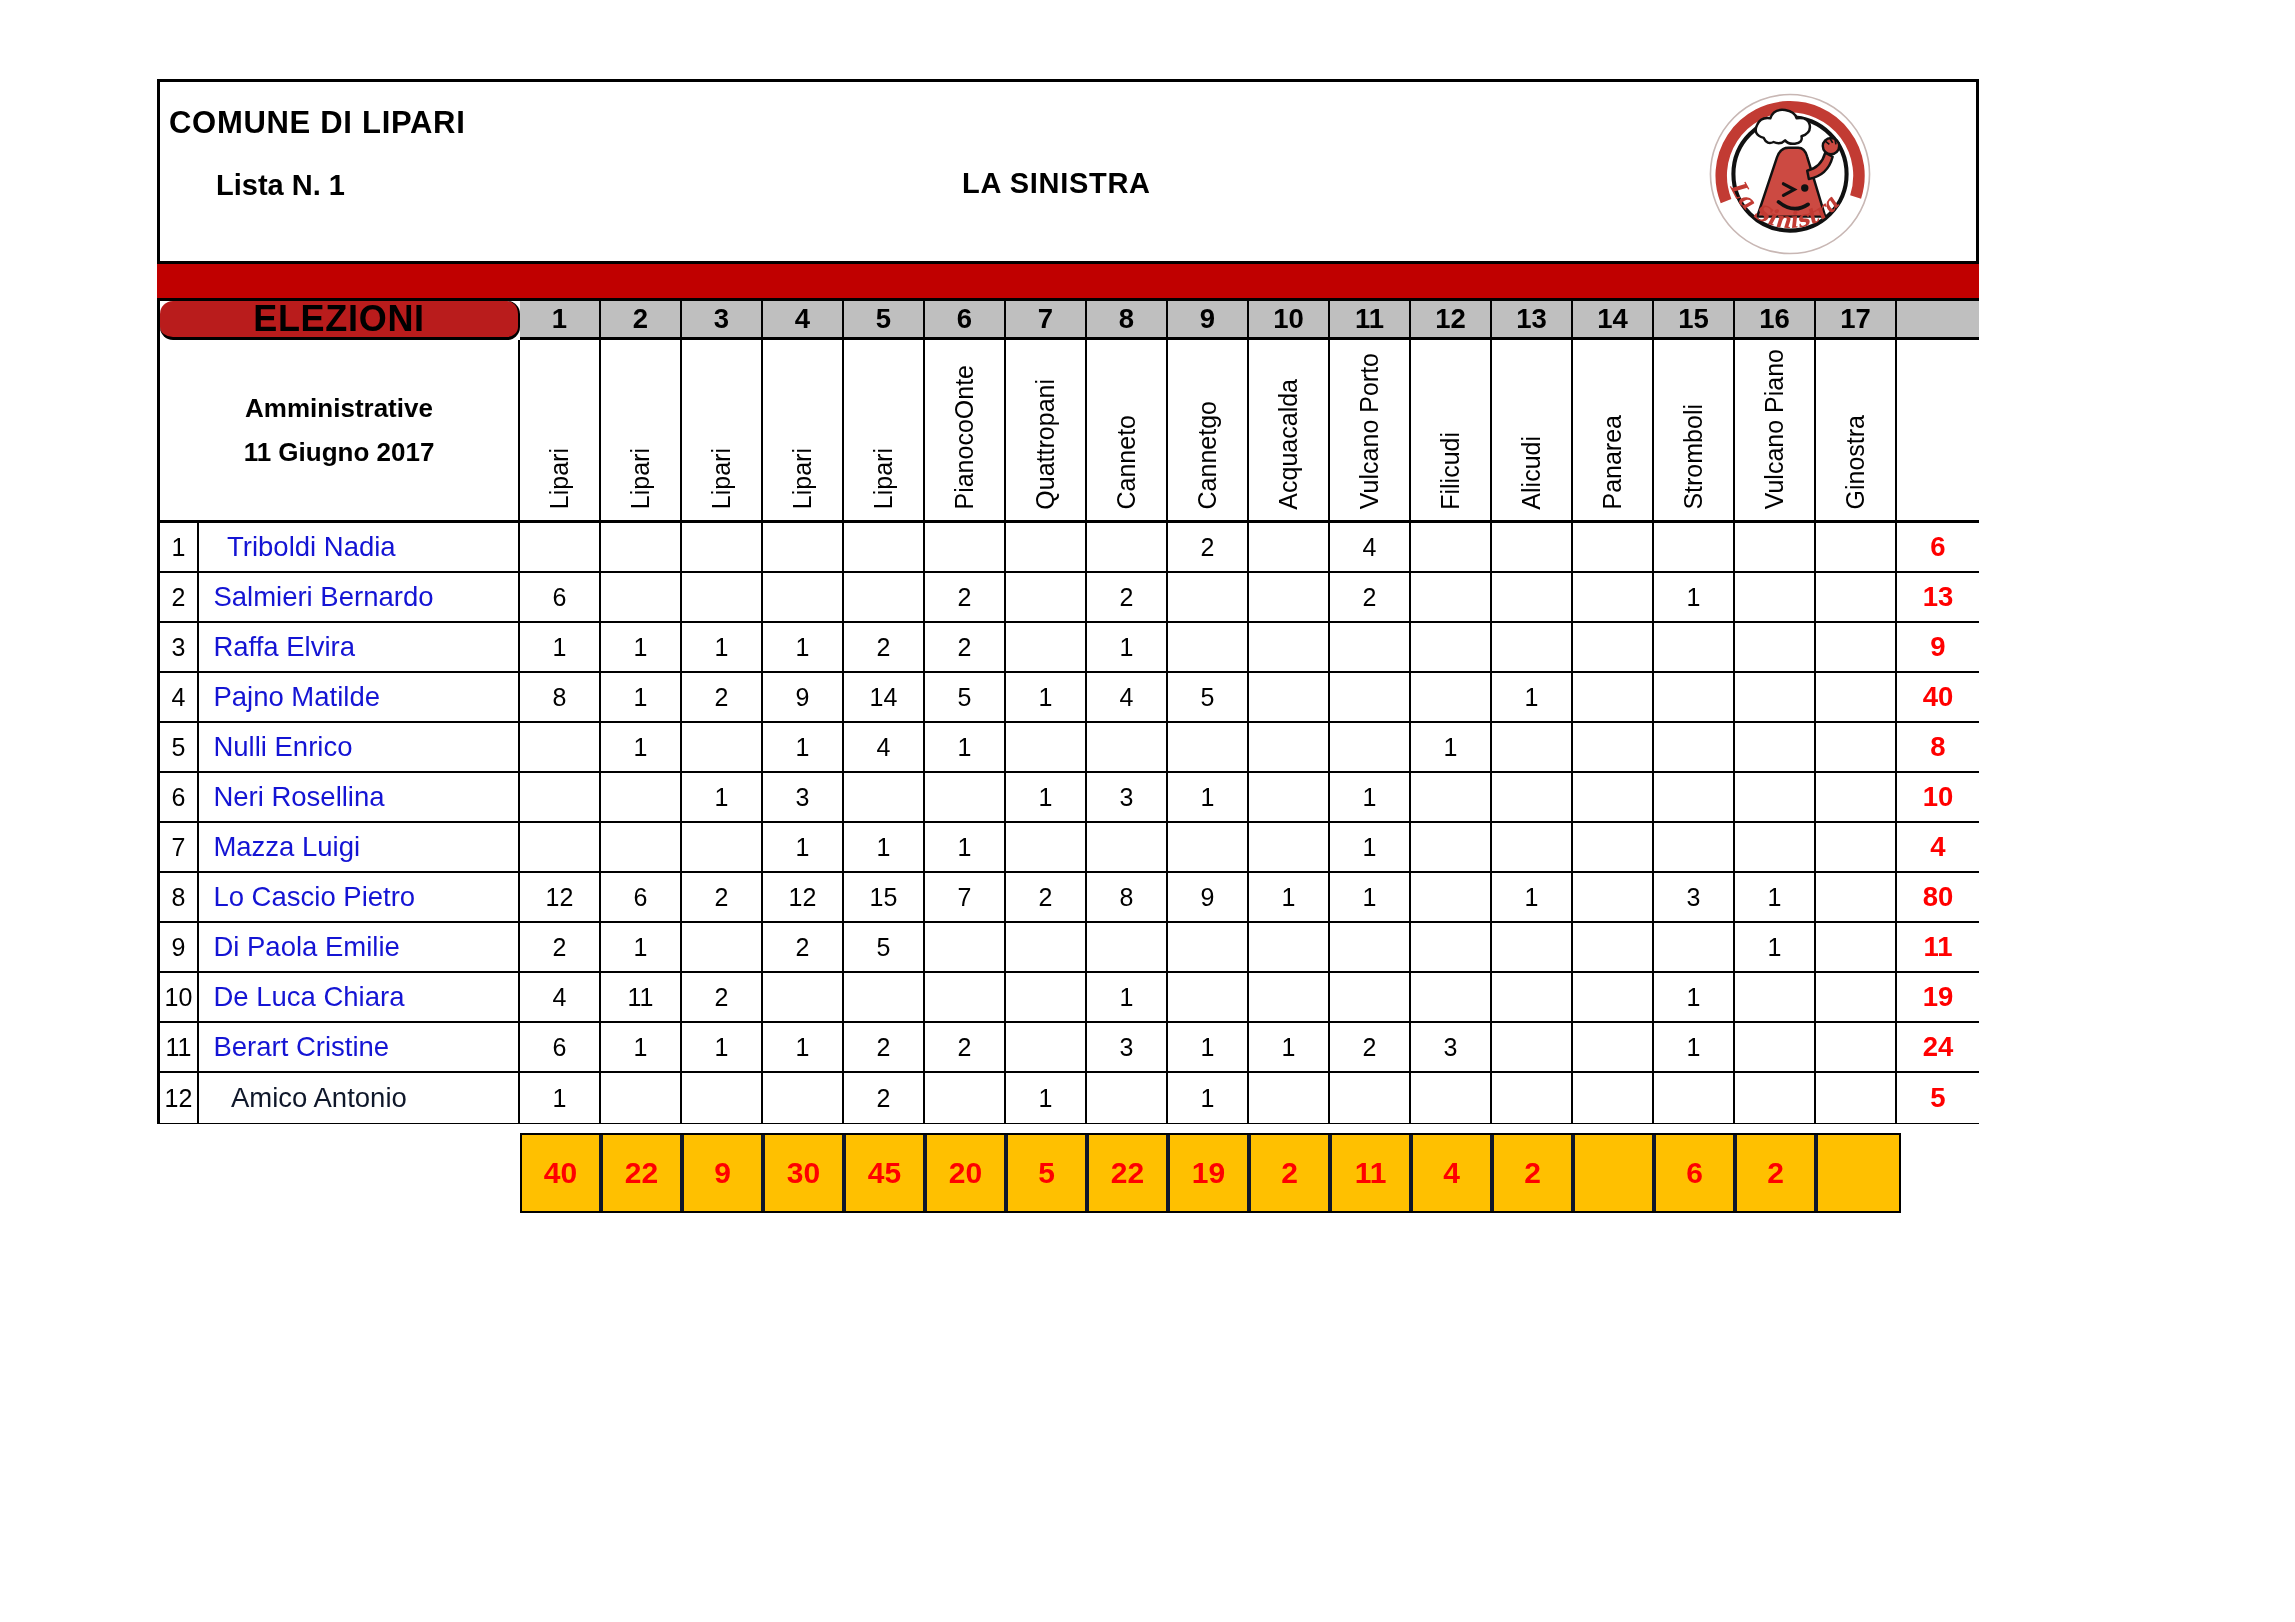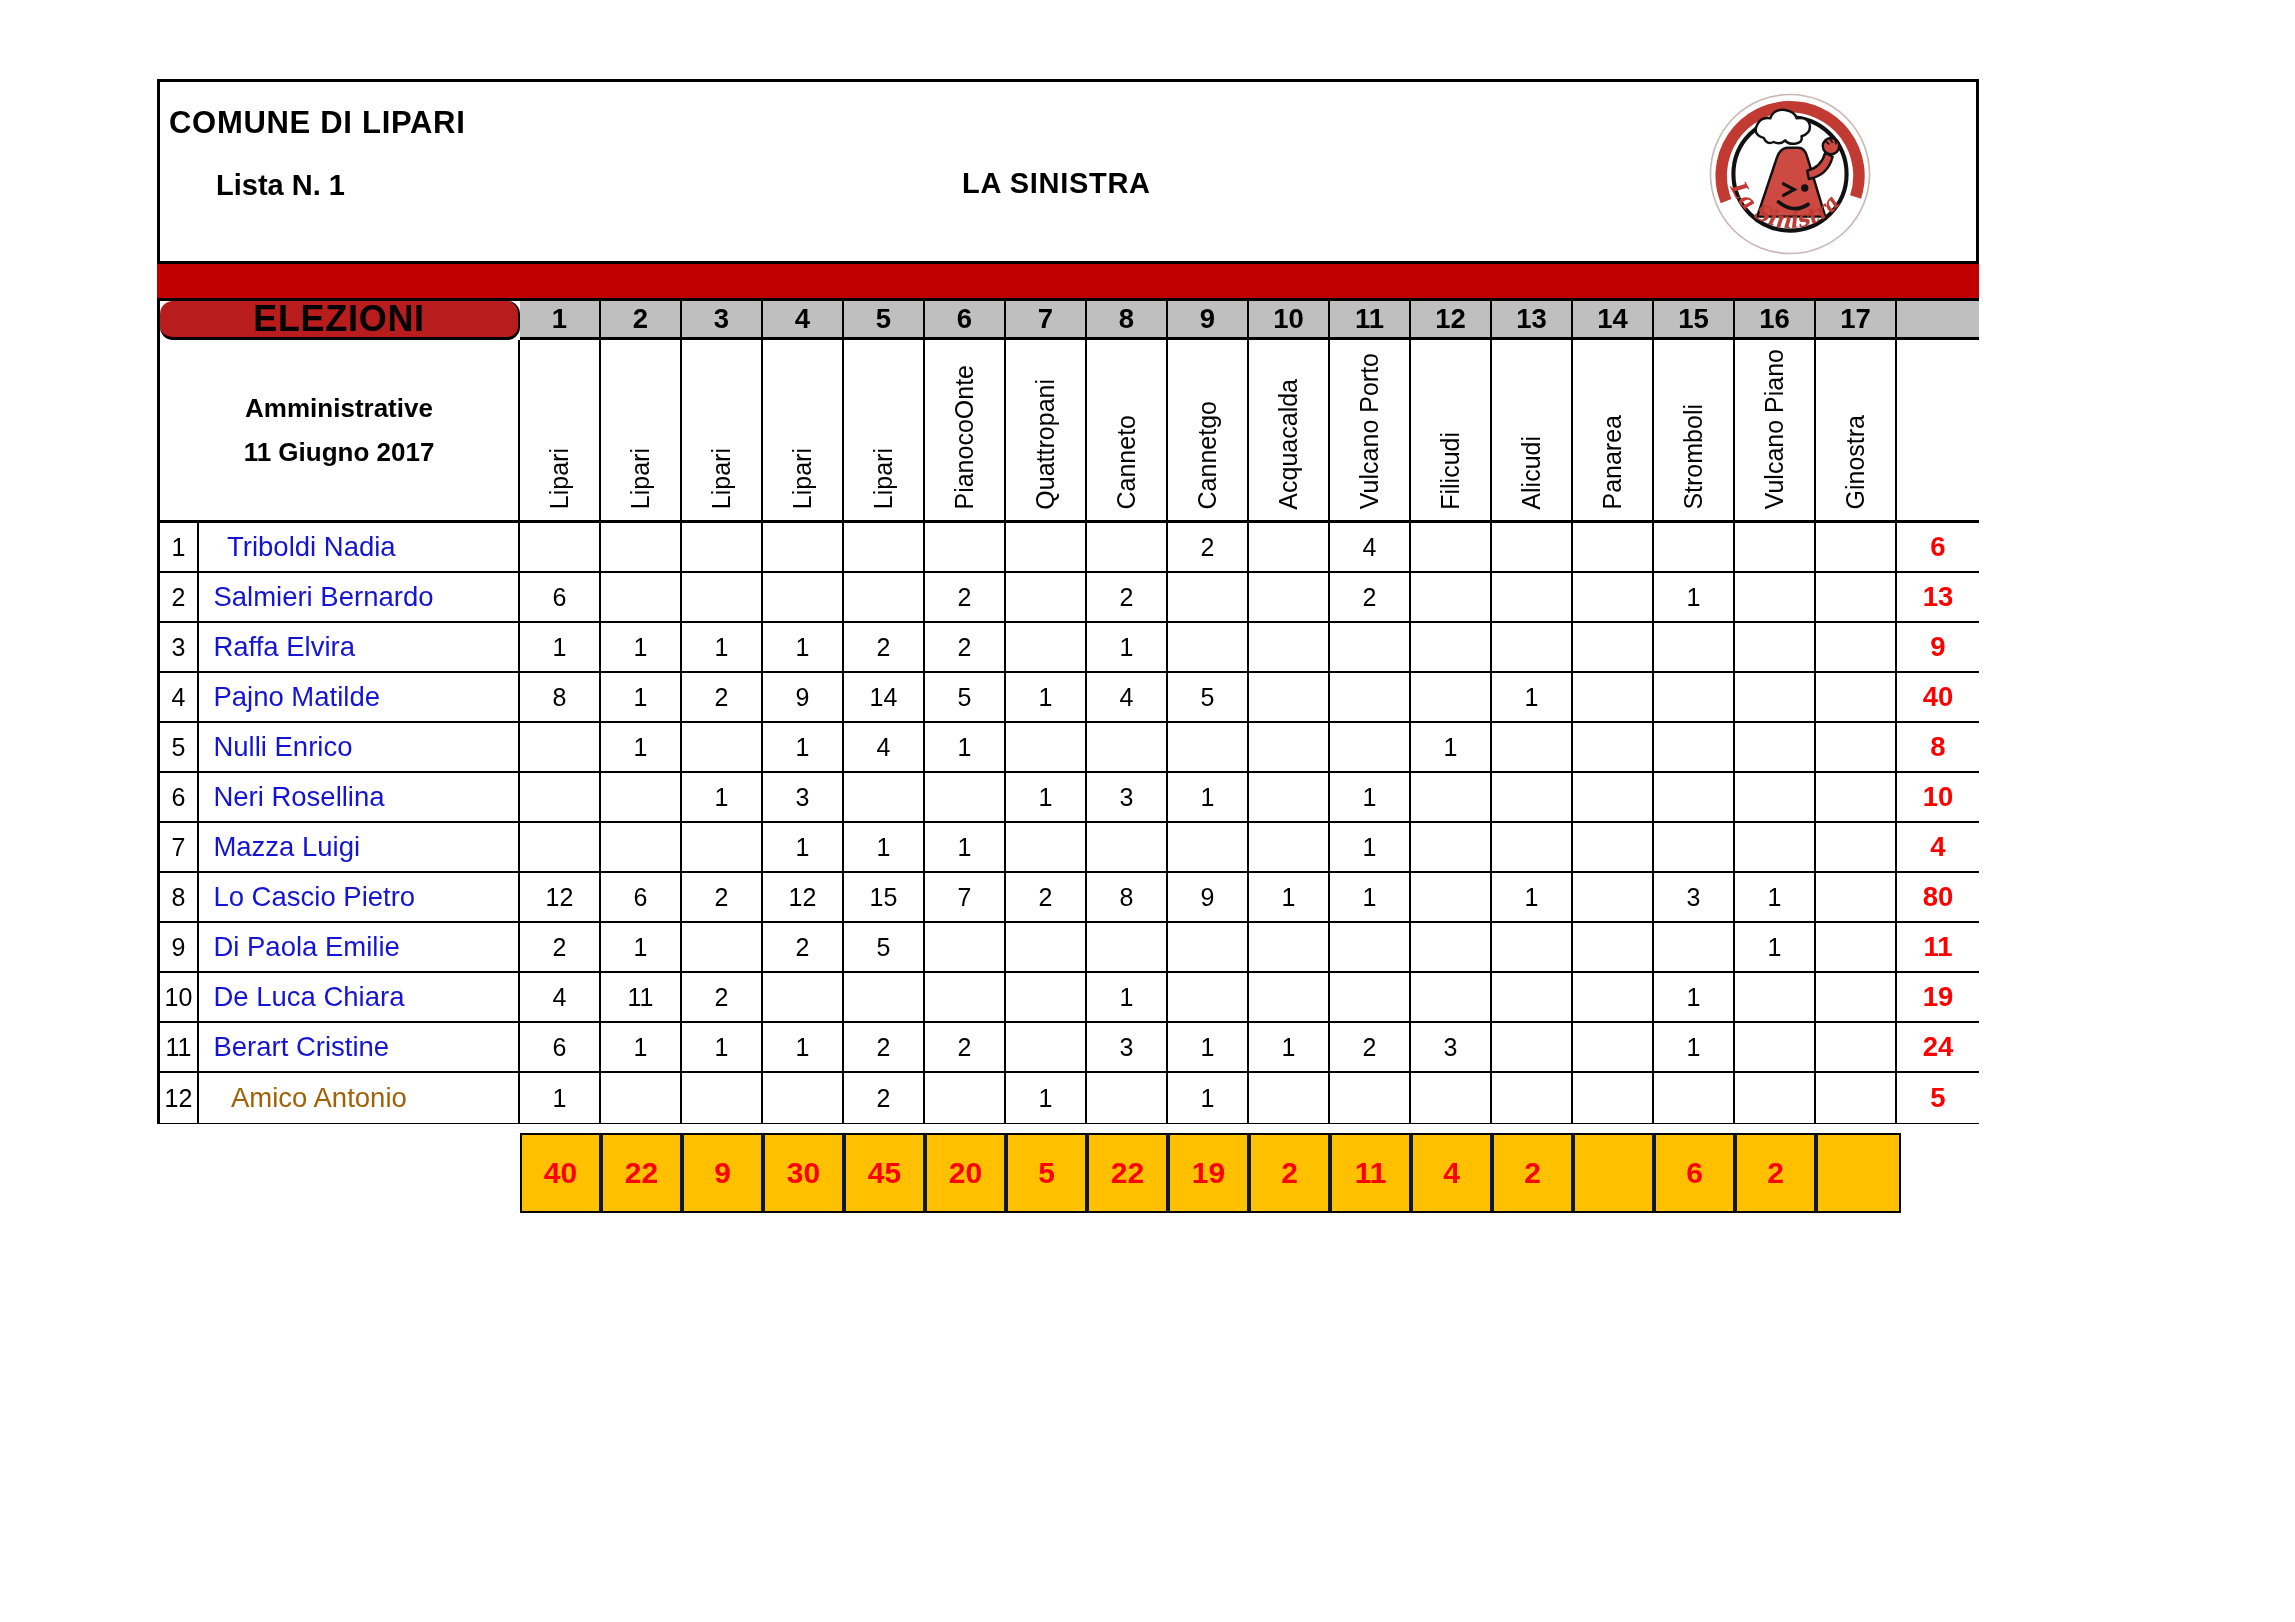--- a/index.html
+++ b/index.html
@@ -371,21 +371,21 @@
       <div class="c ">1</div>
       <div class="c ">2</div>
       <div class="c ">3</div>
       <div class="c "></div>
       <div class="c "></div>
       <div class="c ">1</div>
       <div class="c "></div>
       <div class="c "></div>
       <div class="c rowtotal last" style="color: rgb(255, 0, 0);">24</div>
       <div class="c numcol lastrow">12</div>
-      <div class="c namec lastrow" style="color: #a16207; padding-left: 32px;">Amico Antonio</div>
+      <div class="c namec lastrow" style="color: #0f172a; padding-left: 32px;">Amico Antonio</div>
       <div class="c  lastrow">1</div>
       <div class="c  lastrow"></div>
       <div class="c  lastrow"></div>
       <div class="c  lastrow"></div>
       <div class="c  lastrow">2</div>
       <div class="c  lastrow"></div>
       <div class="c  lastrow">1</div>
       <div class="c  lastrow"></div>
       <div class="c  lastrow">1</div>
       <div class="c  lastrow"></div>

